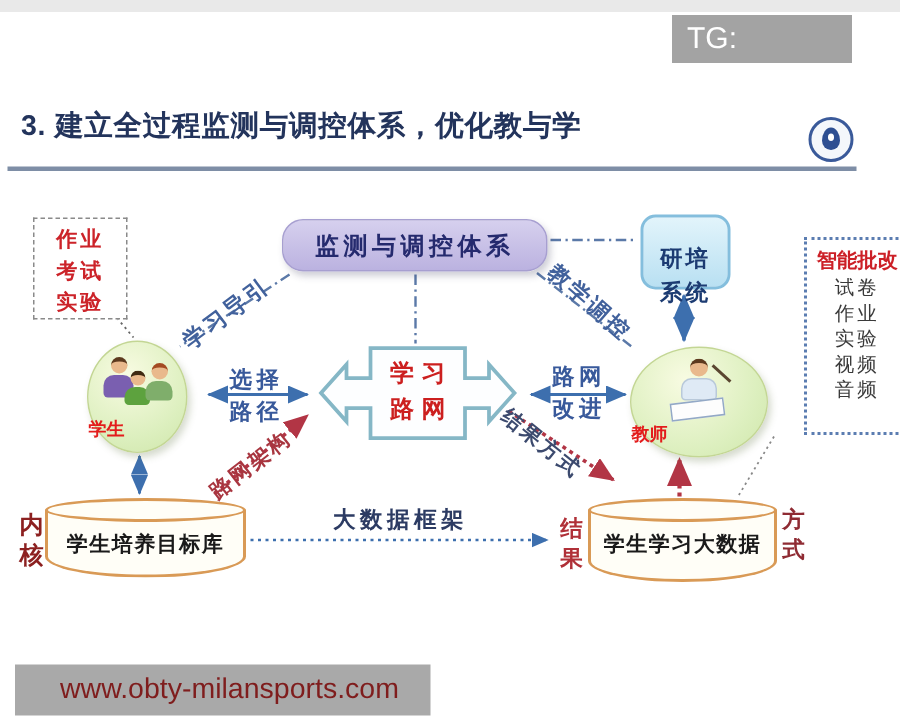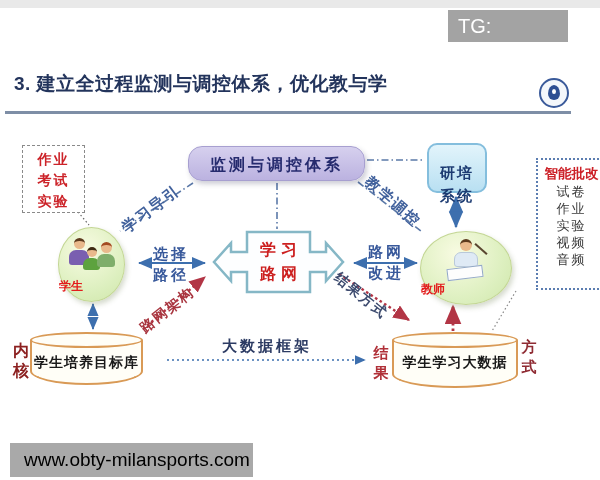--- a/index.html
+++ b/index.html
@@ -59,43 +59,43 @@
   .center-text{position:absolute;left:247px;top:238px;width:63px;z-index:3;text-align:center;
         font-size:16px;font-weight:bold;color:#cc1f1f;line-height:24px;letter-spacing:5px;
         text-indent:5px;}
   .cyl{position:absolute;z-index:2;}
   .cyl .cbody{position:absolute;left:0;right:0;top:8px;bottom:0;background:#fffef7;
         border:2px solid #d99a56;border-top:none;border-radius:0 0 50% 50%/0 0 14px 14px;}
   .cyl .ctop{position:absolute;left:0;right:0;top:0;height:16px;background:#fffef7;
         border:2px solid #d99a56;border-radius:50%;box-sizing:border-box;}
   .cyl .clabel{position:absolute;left:0;right:0;top:22px;text-align:center;font-size:14px;
         font-weight:bold;color:#1a1a1a;z-index:3;letter-spacing:1px;}
-  .dbL{left:30px;top:332px;width:113px;height:53px;}
+  .dbL{left:30px;top:332px;width:134px;height:53px;}
   .dbR{left:392px;top:332px;width:126px;height:56px;}
   .vlabel{position:absolute;z-index:3;width:18px;word-break:break-all;line-height:20px;
         font-weight:bold;text-align:center;}
   .kernel{left:12px;top:341px;color:#8c2020;font-size:16px;}
   .result{left:372px;top:343px;color:#b03038;font-size:15px;}
   .method{left:520px;top:337px;color:#8f2b33;font-size:15px;}
   .lab{position:absolute;z-index:3;font-weight:600;}
   .lab-guide{left:116px;top:196px;width:80px;transform:rotate(-37deg);font-size:15px;color:#41619c;
         letter-spacing:2px;}
   .lab-control{left:357px;top:197px;width:82px;transform:rotate(41deg);font-size:15px;color:#41619c;
         letter-spacing:2px;}
   .lab-arch{left:134px;top:297px;width:78px;transform:rotate(-38deg);font-size:14px;color:#a8353f;
         letter-spacing:2px;}
   .lab-resmeth{left:327px;top:292px;width:80px;transform:rotate(39deg);font-size:14px;color:#3c4a6e;
         letter-spacing:2px;}
   .lab-select{left:149px;top:243px;width:44px;text-align:center;font-size:15px;color:#38599b;
         line-height:21px;letter-spacing:3px;}
   .lab-improve{left:364px;top:241px;width:44px;text-align:center;font-size:15px;color:#38599b;
         line-height:21px;letter-spacing:3px;}
   .lab-bigdata{left:222px;top:337px;width:110px;font-size:15px;color:#2c3b63;letter-spacing:3px;}
-  .wmbottom{position:absolute;left:10px;top:443px;width:243px;height:34px;background:#a9a9a9;
-        color:#000000;font-size:19px;line-height:34px;padding-left:14px;box-sizing:border-box;z-index:4;}
+  .wmbottom{position:absolute;left:10px;top:443px;width:277px;height:34px;background:#a9a9a9;
+        color:#7f1d1d;font-size:19px;line-height:34px;padding-left:30px;box-sizing:border-box;z-index:4;}
 </style>
 </head>
 <body>
 
 <div id="slide">
 
   <div class="topstrip"></div>
   <div class="tgbox">TG: MYYJJPP</div>
   <div class="title">3. 建立全过程监测与调控体系，优化教与学</div>
   <div class="rule"></div>

